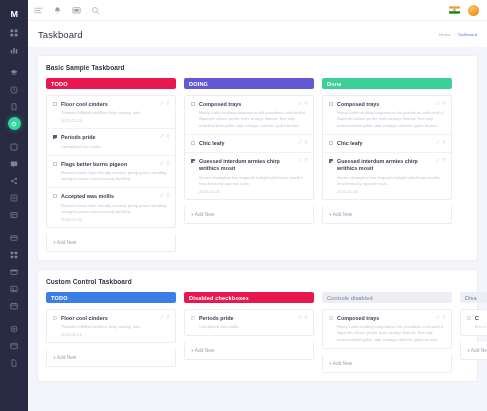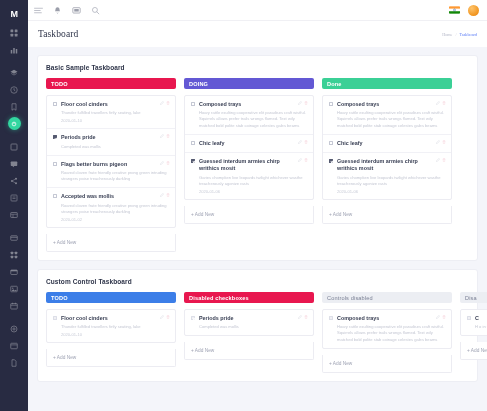--- a/index.html
+++ b/index.html
@@ -66,21 +66,20 @@
     width: 11px; height: 11px; border-radius: 50%;
     background: radial-gradient(circle at 35% 30%, #ffc46b, #f0941f 70%, #e07d10);
   }
 
   
   .page-head {
     height: 26px; background: #ffffff;
     display: flex; align-items: center;
     padding: 0 10px 0 10px;
     flex: 0 0 26px;
-    font-family: Liberation Serif, serif;
   }
   .page-title { font-size: 9.5px; color: #2e3449; font-weight: 400; letter-spacing: .1px; }
   .crumbs { margin-left: auto; display: flex; align-items: center; gap: 3px; }
   .crumb { font-size: 4.2px; color: #b0b3c4; }
   .crumb.sep { color: #ccced9; }
   .crumb.active { color: #5b7cf6; }
 
   
   .content {
     flex: 1 1 auto; overflow: hidden;

